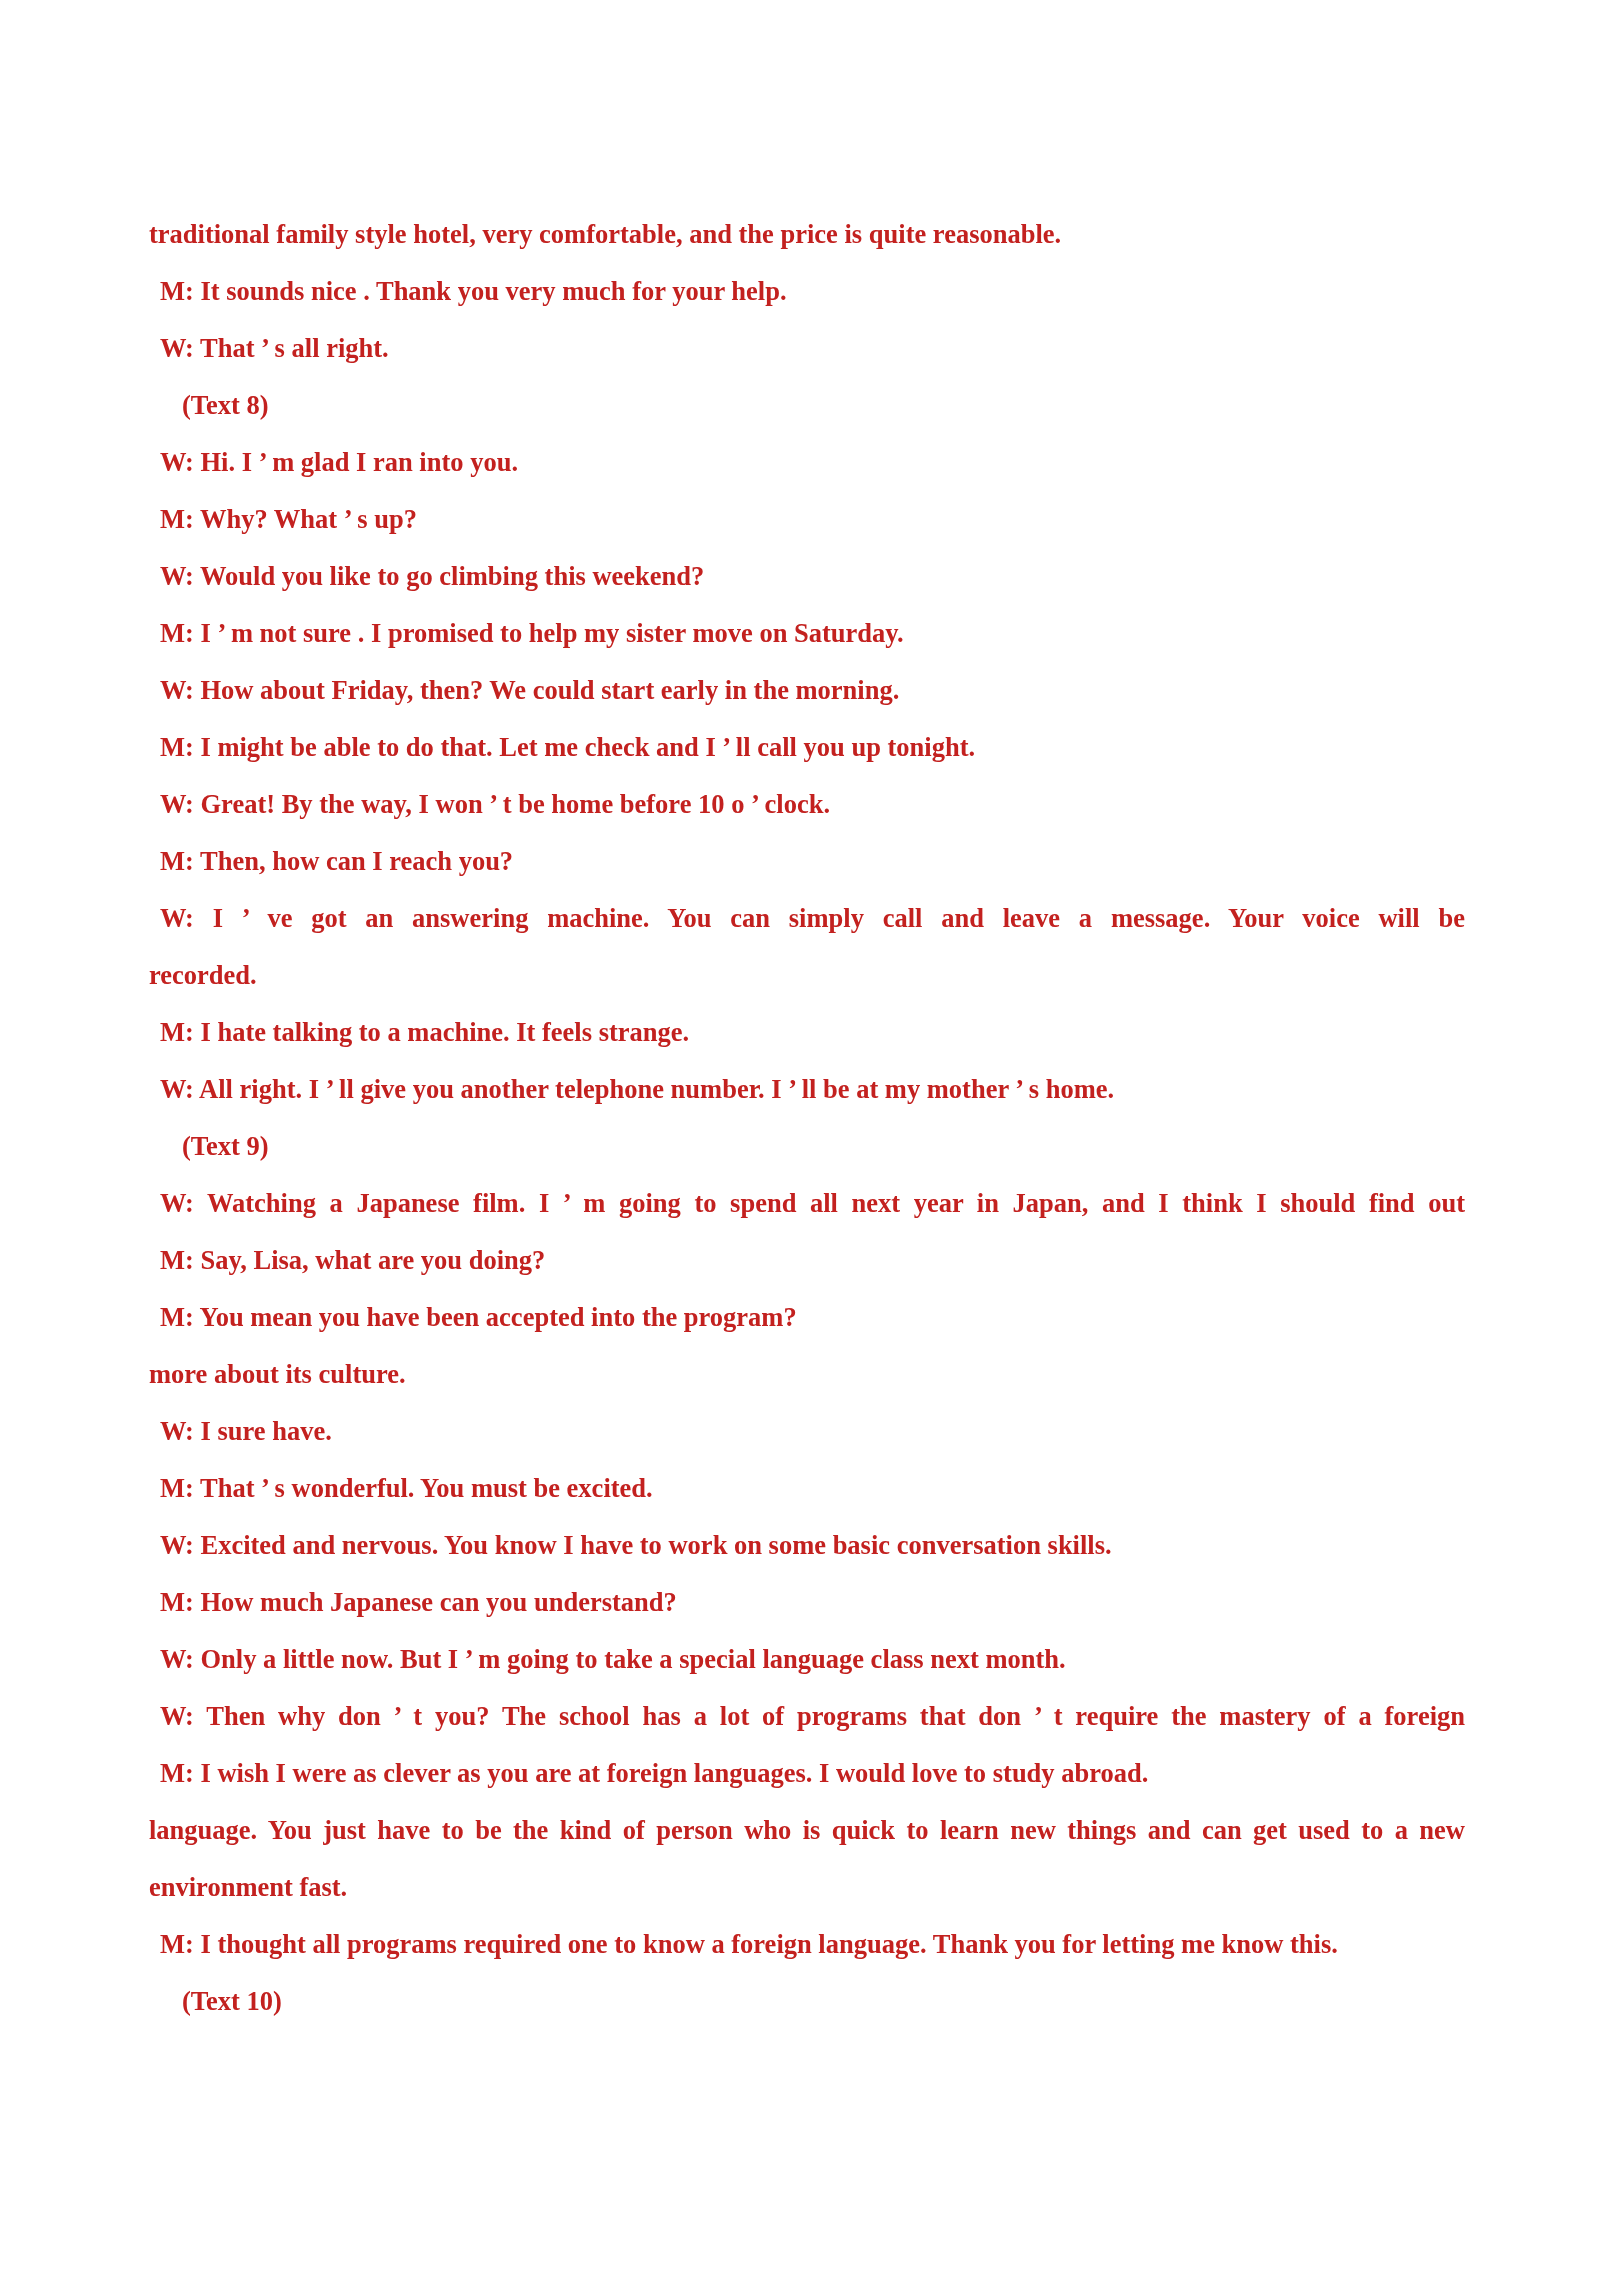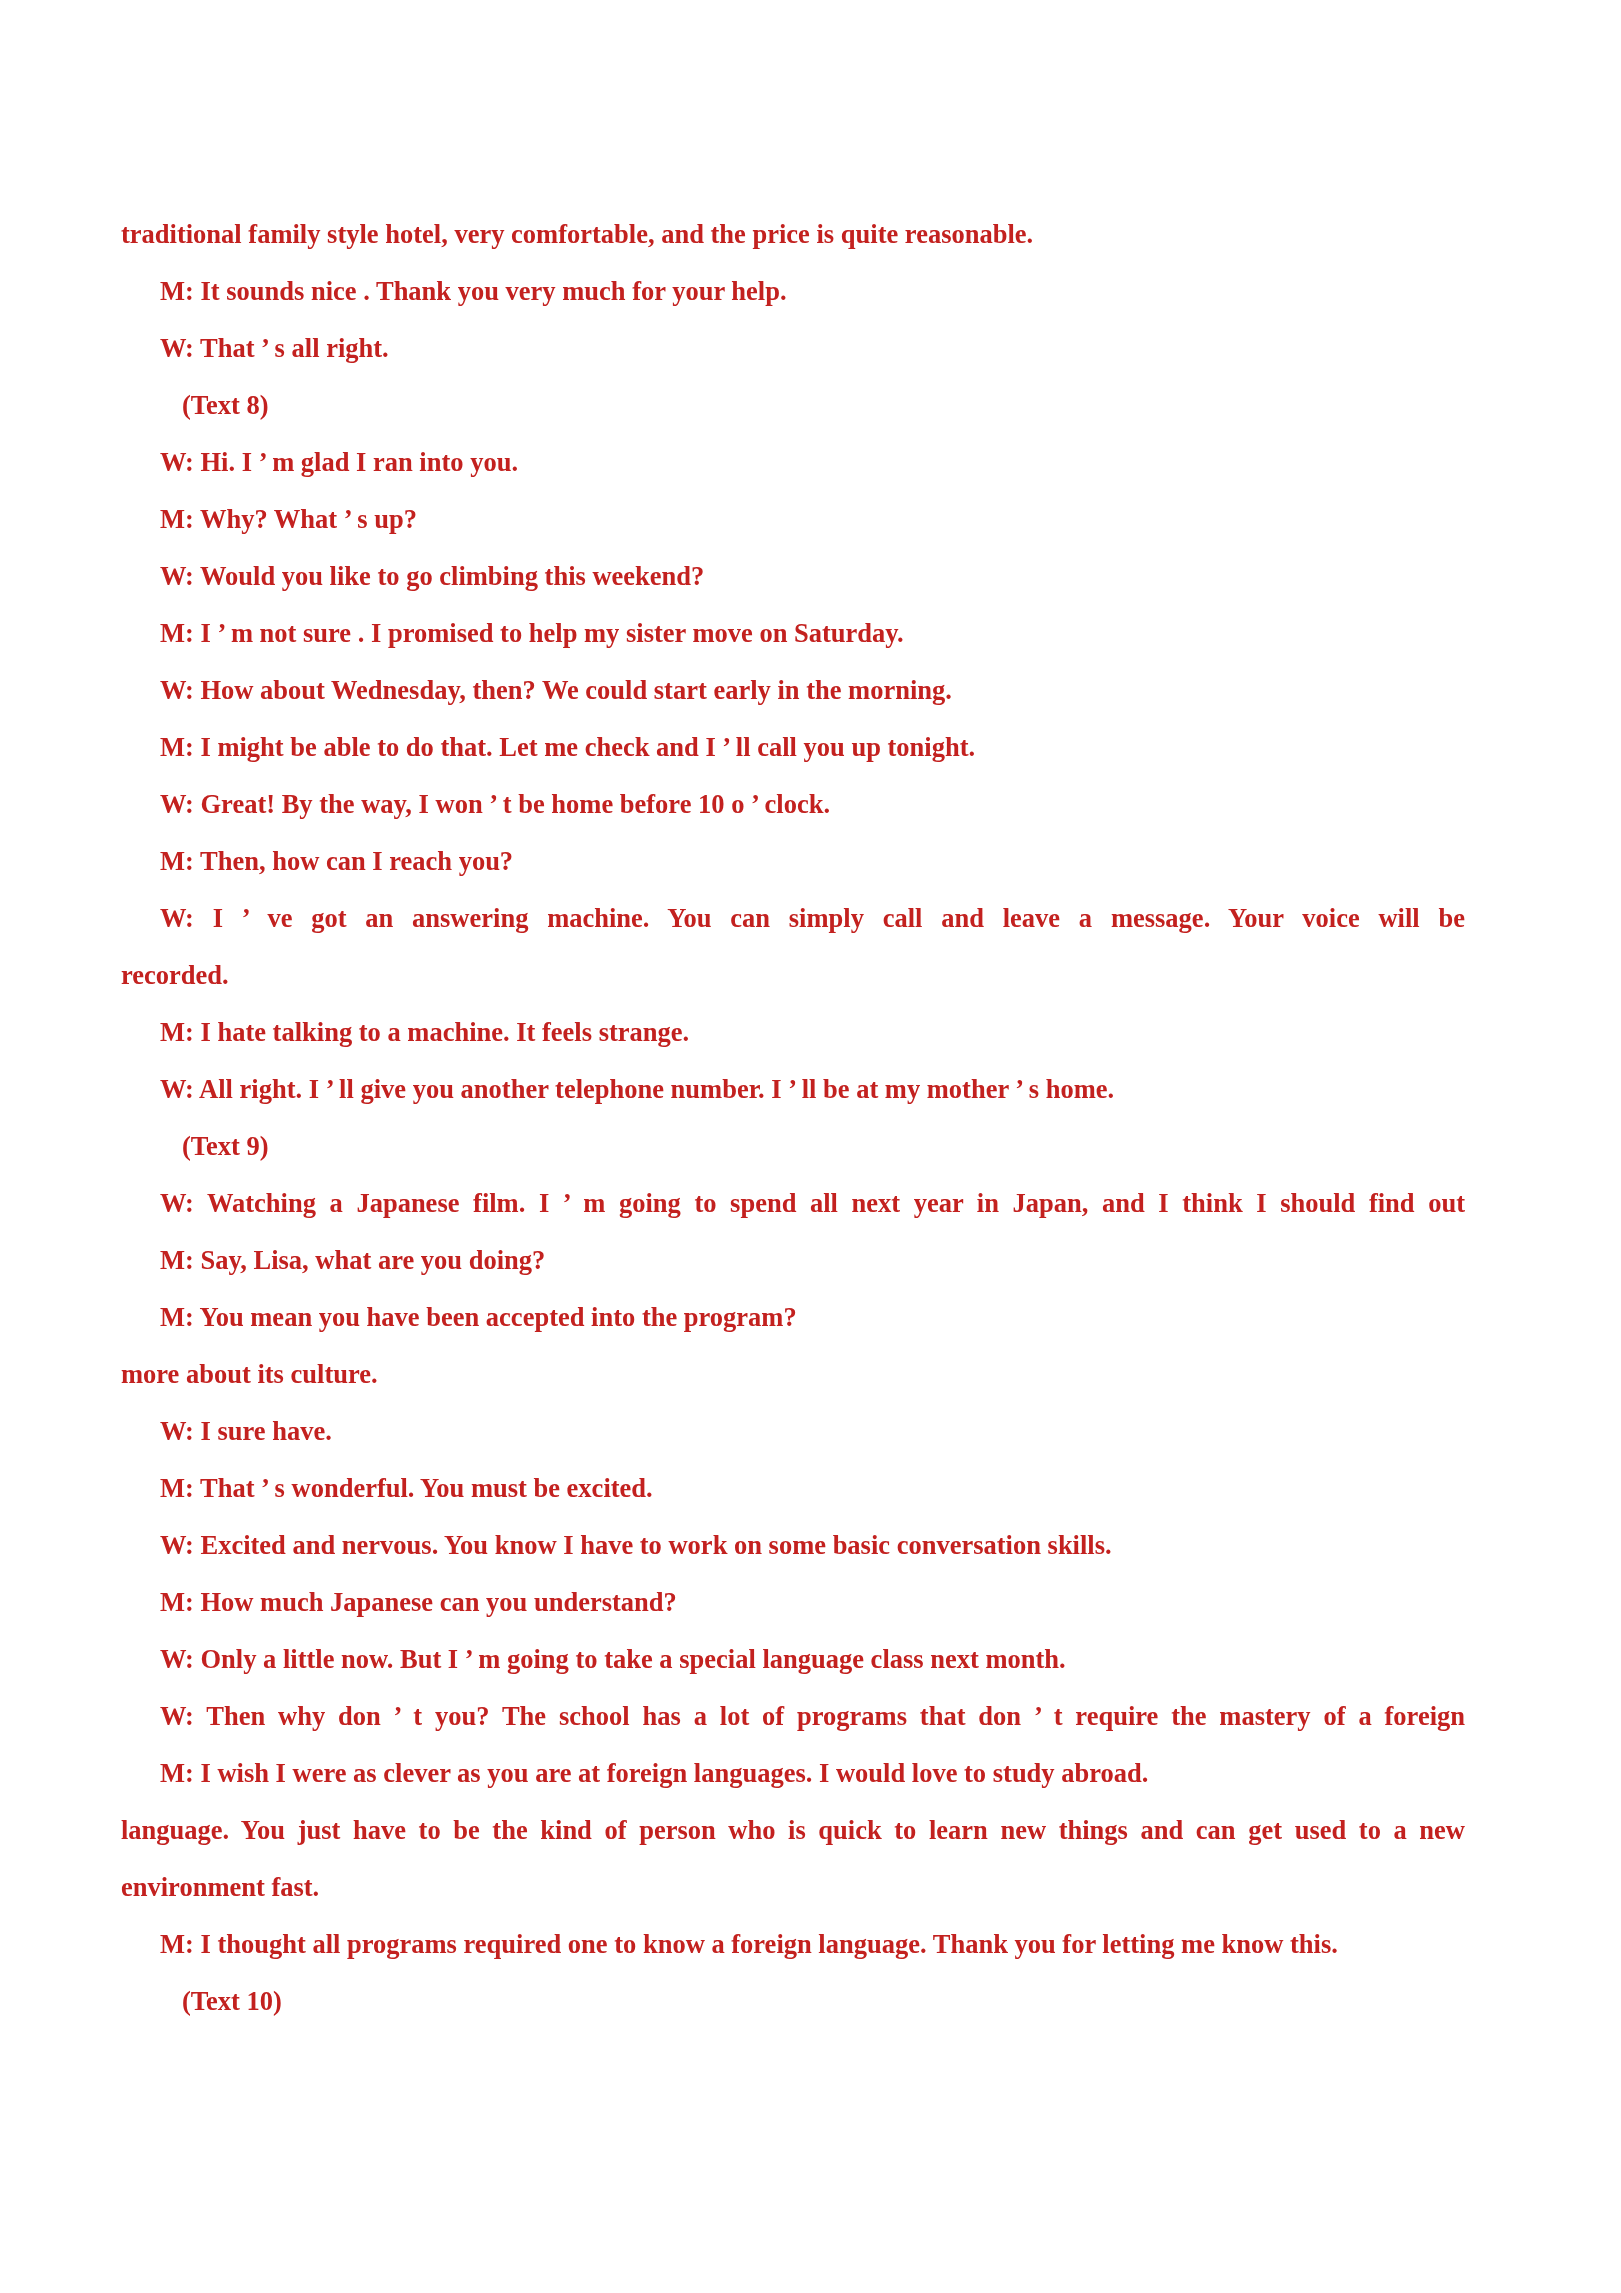--- a/index.html
+++ b/index.html
@@ -27,20 +27,21 @@
     font-weight: 700;
     font-size: 26.5px;
     line-height: 57px;
   }
   .line {
     text-indent: 39px;
     white-space: normal;
   }
   .line.noindent {
     text-indent: 0;
+    margin-left: 28px;
   }
   .line.heading {
     text-indent: 61px;
   }
   .line.stretch {
     text-align: justify;
     text-align-last: justify;
   }
 </style>
 </head>
@@ -49,21 +50,21 @@
 <div class="page">
   <main class="content" style="color: rgb(195, 33, 31);">
       <div class="line noindent">traditional family style hotel, very comfortable, and the price is quite reasonable.</div>
       <div class="line">M: It sounds nice . Thank you very much for your help.</div>
       <div class="line">W: That ’ s all right.</div>
       <div class="line heading">(Text 8)</div>
       <div class="line">W: Hi. I ’ m glad I ran into you.</div>
       <div class="line">M: Why? What ’ s up?</div>
       <div class="line">W: Would you like to go climbing this weekend?</div>
       <div class="line">M: I ’ m not sure . I promised to help my sister move on Saturday.</div>
-      <div class="line">W: How about Wednesday, then? We could start early in the morning.</div>
+      <div class="line">W: How about Friday, then? We could start early in the morning.</div>
       <div class="line">M: I might be able to do that. Let me check and I ’ ll call you up tonight.</div>
       <div class="line">W: Great! By the way, I won ’ t be home before 10 o ’ clock.</div>
       <div class="line">M: Then, how can I reach you?</div>
       <div class="line stretch">W: I ’ ve got an answering machine. You can simply call and leave a message. Your voice will be</div>
       <div class="line noindent">recorded.</div>
       <div class="line">M: I hate talking to a machine. It feels strange.</div>
       <div class="line">W: All right. I ’ ll give you another telephone number. I ’ ll be at my mother ’ s home.</div>
       <div class="line heading">(Text 9)</div>
       <div class="line stretch">W: Watching a Japanese film. I ’ m going to spend all next year in Japan, and I think I should find out</div>
       <div class="line">M: Say, Lisa, what are you doing?</div>

